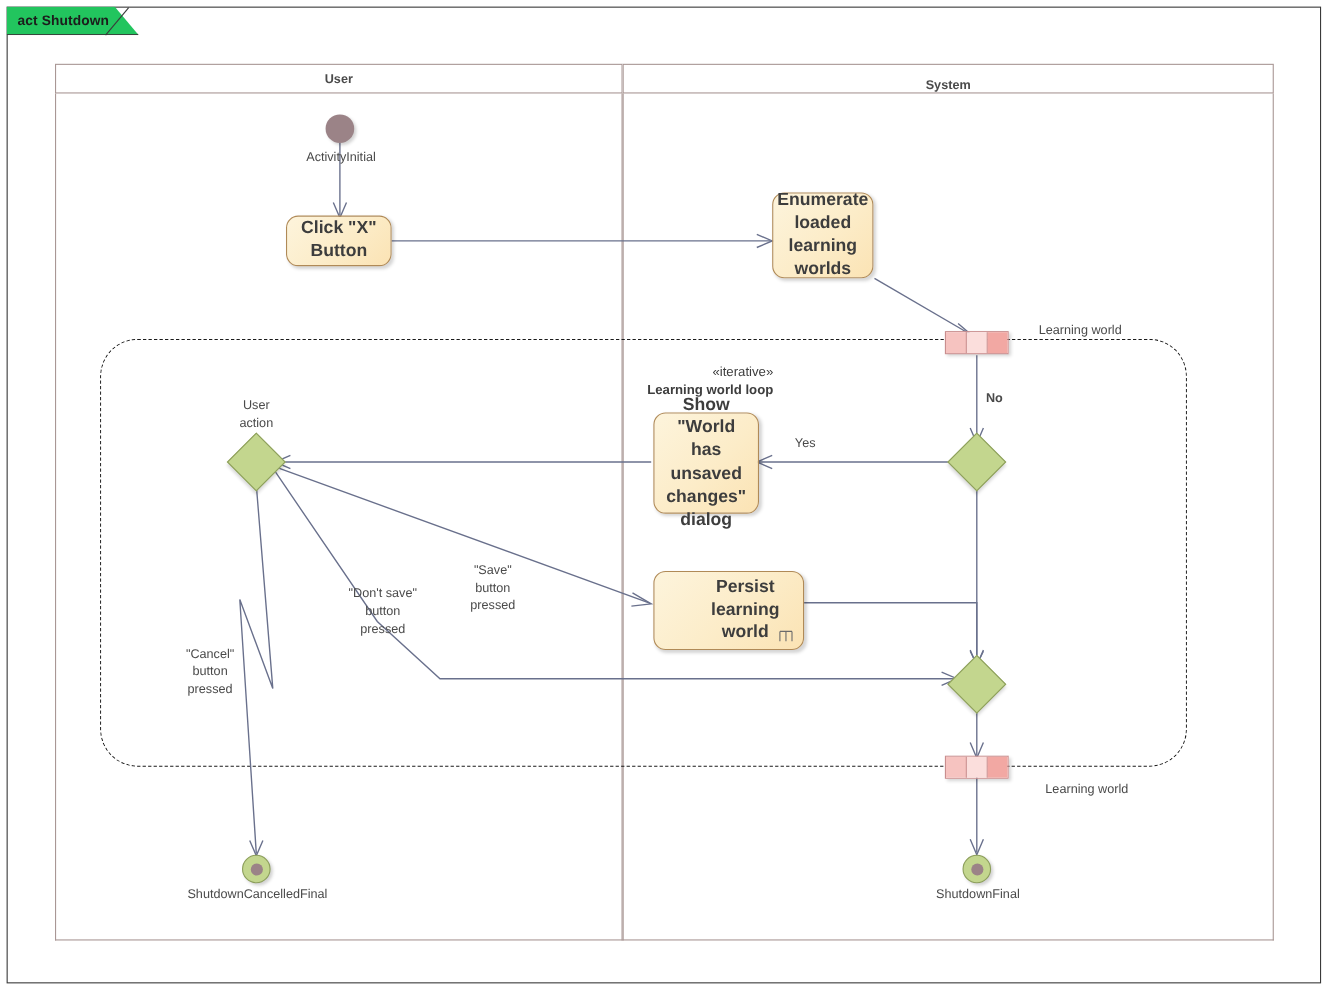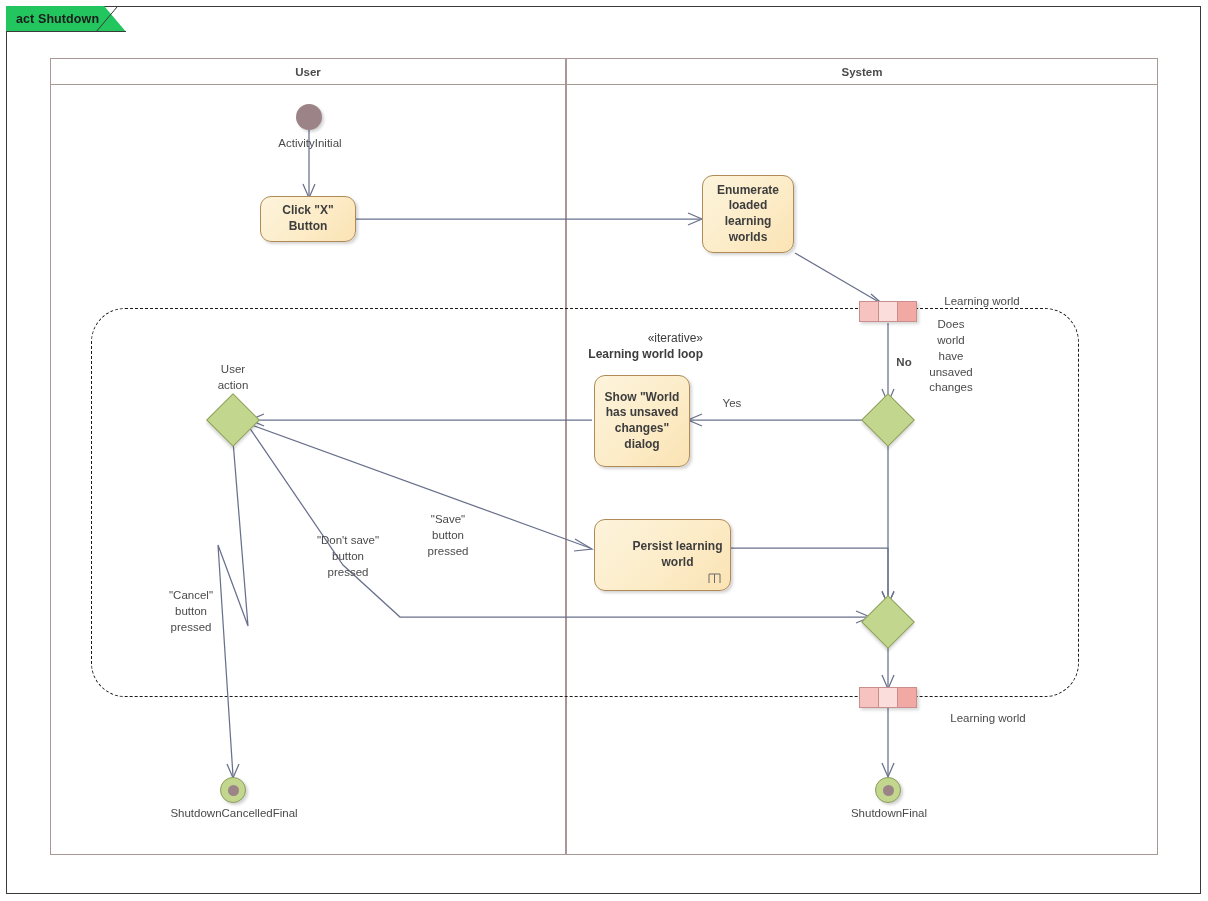--- a/index.html
+++ b/index.html
@@ -81,21 +81,21 @@
     position: absolute;
     box-sizing: border-box;
     border: 1px solid #b08a57;
     border-radius: 11px;
     background: linear-gradient(135deg, #fdf4dc 0%, #fcecc8 55%, #fbe3b4 100%);
     box-shadow: 2px 2px 3px rgba(0,0,0,.17);
     display: flex;
     align-items: center;
     justify-content: center;
     text-align: center;
-    font-size: 12px;
+    font-size: 16px;
     font-weight: bold;
     color: #3d3d3d;
     line-height: 1.30;
     padding: 2px 6px;
   }
   .action .rake {
     position: absolute;
     right: 8px;
     bottom: 5px;
     width: 15px;
@@ -218,21 +218,21 @@
 
   <div id="frame"></div>
   <div id="frame-tab">act Shutdown</div>
   <svg id="frame-tab-slash" viewBox="0 0 30 27">
     <line x1="1" y1="26" x2="22" y2="1" stroke="#3a3a3a" stroke-width="1"></line>
   </svg>
 
   <div class="lane-head" style="left:50px; top:58px; width:516px; height:27px;">
     <span>User</span>
   </div>
-  <div class="lane-head" style="left:566px; top:58px; width:592px; height:27px;">
+  <div class="lane-head" style="left:566px; top:58px; width:592px; height:27px;align-items:flex-end;">
     <span>System</span>
   </div>
 
   <div class="lane-body" style="left:50px; top:85px; width:516px; height:770px;"></div>
   <div class="lane-body" style="left:566px; top:85px; width:592px; height:770px;"></div>
 
   <div id="loop-region"></div>
   <div class="loop-title" style="left:483px; top:330px; width:220px;">
     <span class="stereo">«iterative»</span>
     <span class="lname">Learning world loop</span>
@@ -310,25 +310,20 @@
   <div class="expansion-node" style="left:859px; top:301px;">
     <span class="ec-a"></span>
     <span class="ec-b"></span>
     <span class="ec-c"></span>
   </div>
   <div class="lbl left" style="left:922px; top:294px; width:120px;">Learning world</div>
 
   <div class="lbl" style="left:884px; top:355px; width:40px;font-weight:bold;">No</div>
 
   <div class="diamond" style="left:869px; top:401px;"></div>
-  <div class="lbl" style="left:916px; top:317px; width:70px;">Does
-world
-have
-unsaved
-changes</div>
 
   <div class="lbl left" style="left:712px; top:396px; width:40px;">Yes</div>
 
   <div class="action" style="left:594px; top:375px; width:96px; height:92px;">
     <span>Show
 "World has
 unsaved
 changes"
 dialog</span>
   </div>

